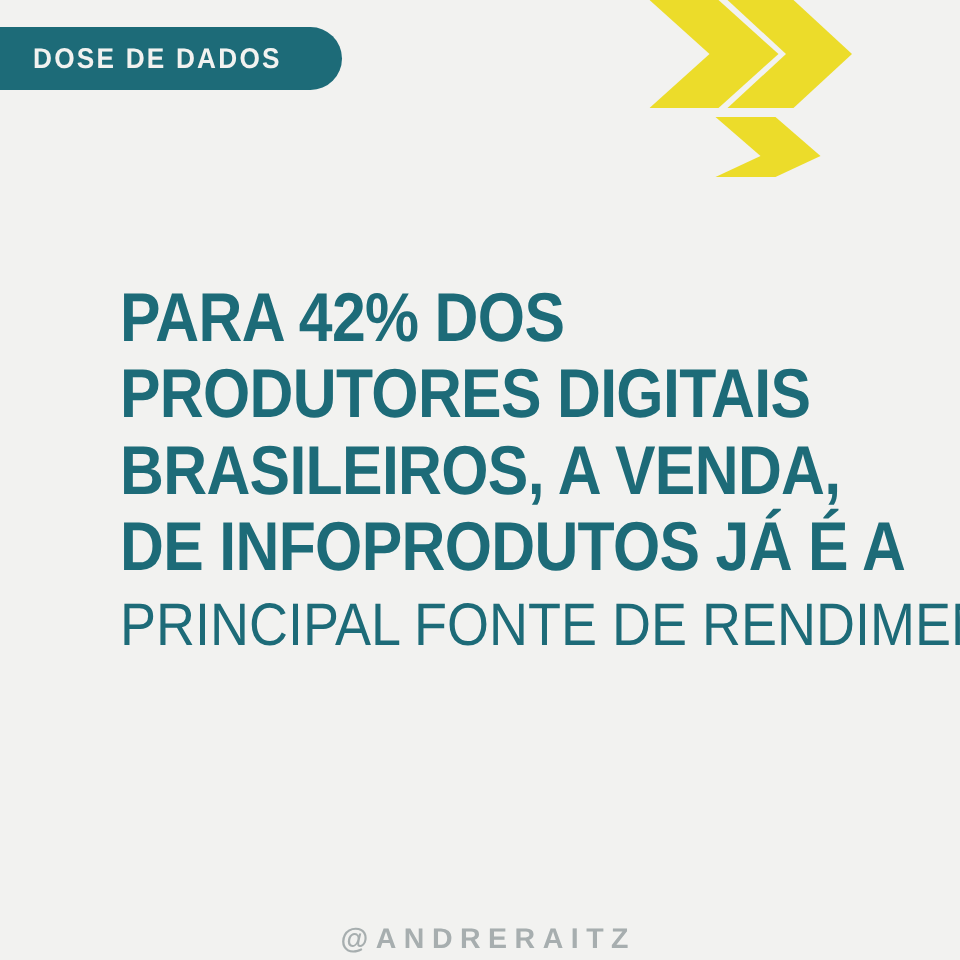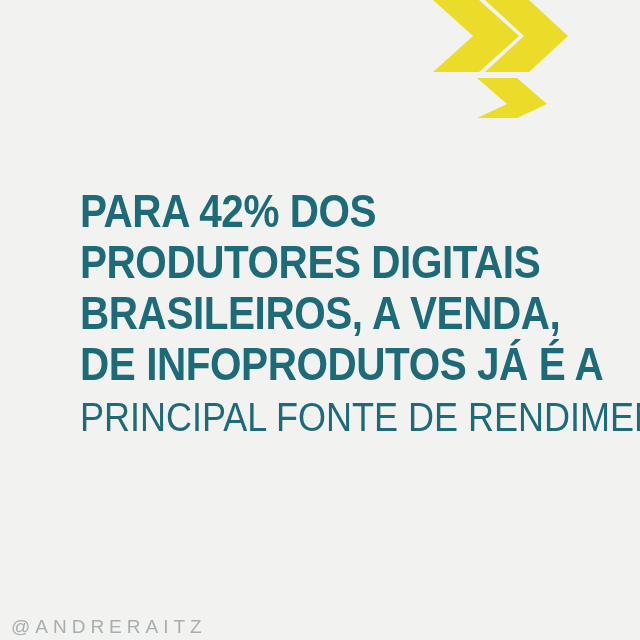--- a/index.html
+++ b/index.html
@@ -90,34 +90,38 @@
     display: block;
     margin-top: 2px;
   }
 
   
   .handle {
     position: absolute;
     left: 0;
     right: 0;
     bottom: 2px;
+    text-align: center;
     color: #9aa3a4;
     font-family: "Liberation Sans", sans-serif;
-    font-weight: normal;
+    font-weight: bold;
     font-size: 19px;
     letter-spacing: 5px;
     opacity: 0.85;
     padding-left: 11px;
   }
 </style>
 </head>
 <body>
 
 <div id="canvas">
 
+  <div class="badge">
+    <span class="badge-label">DOSE DE DADOS</span>
+  </div>
 
   <div class="logo">
     <svg viewBox="0 0 135 118" width="135" height="118" xmlns="http://www.w3.org/2000/svg" aria-hidden="true">
       <g fill="#ecdc2a">
 
         <polygon points="0,0 46,0 86,36 40,36"></polygon>
         <polygon points="40,36 86,36 46,72 0,72"></polygon>
 
         <polygon points="52,0 96,0 135,36 91,36"></polygon>
         <polygon points="91,36 135,36 96,72 52,72"></polygon>

